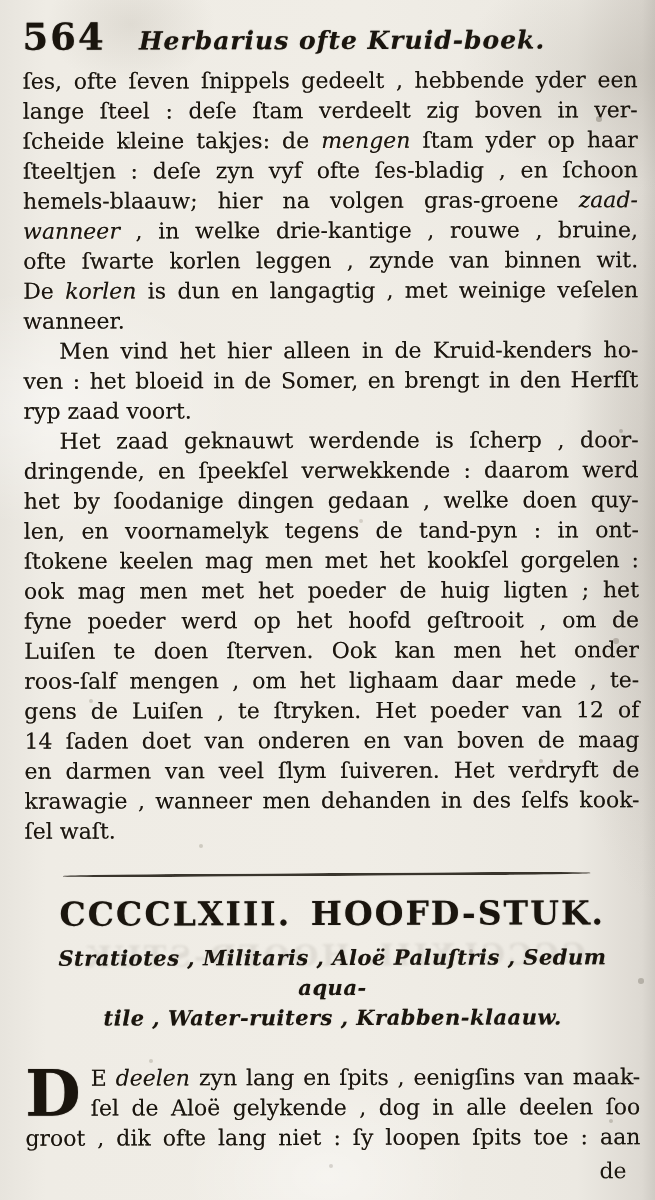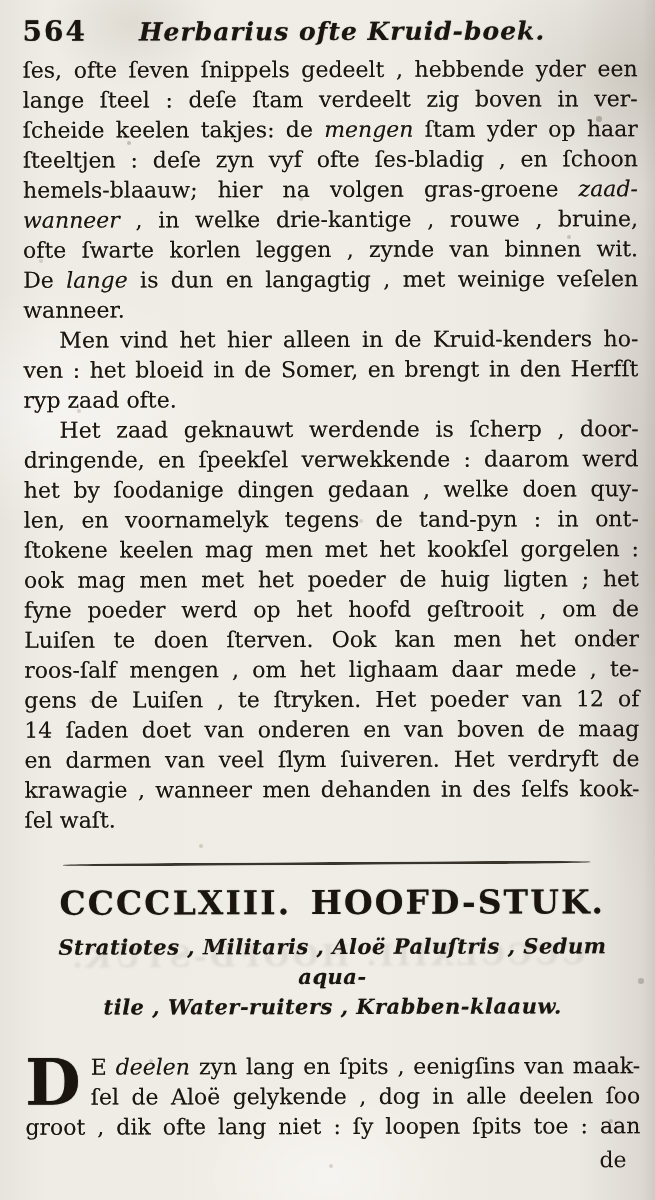--- a/index.html
+++ b/index.html
@@ -31,21 +31,21 @@
       640px 980px 0 2px rgba(80,72,58,.28), 150px 1060px 0 1px rgba(90,80,64,.22),
       610px 1120px 0 1px rgba(85,76,60,.25),330px 1165px 0 1px rgba(92,82,66,.20),
       40px 260px 0 1px rgba(92,82,66,.20),  250px 30px 0 1px rgba(92,82,66,.22);
   }
   .content{
     position:absolute;left:24px;right:16px;top:14px;
     transform:rotate(-0.15deg);
   }
   .pagehead{display:flex;align-items:baseline;margin-bottom:8px;}
   .pagenum{
-    width:70px;font-size:28px;font-weight:bold;letter-spacing:2px;
+    width:70px;font-size:37px;font-weight:bold;letter-spacing:2px;
     text-shadow:0 0 1px rgba(20,14,4,.6);
   }
   .runtitle{
     flex:1;text-align:center;font-size:25px;font-weight:bold;font-style:italic;
     letter-spacing:1px;text-shadow:0 0 1px rgba(20,14,4,.55);
   }
   .headspacer{width:46px;}
   .bodytext{font-size:22px;line-height:30px;}
   .line{
     text-align:justify;text-align-last:justify;
@@ -100,32 +100,32 @@
       <div class="pagenum">564</div>
       <div class="runtitle">Herbarius ofte Kruid-boek.</div>
       <div class="headspacer"></div>
     </div>
 
     <div class="bodytext">
       <div id="paragraphs">
           <div class="para">
             <div class="line"><span>ſes, ofte ſeven ſnippels gedeelt , hebbende yder een</span></div>
             <div class="line"><span>lange ſteel : deſe ſtam verdeelt zig boven in ver-</span></div>
-            <div class="line"><span>ſcheide keelen takjes: de </span><span class="it">mengen</span><span> ſtam yder op haar</span></div>
+            <div class="line"><span>ſcheide kleine takjes: de </span><span class="it">mengen</span><span> ſtam yder op haar</span></div>
             <div class="line"><span>ſteeltjen : deſe zyn vyf ofte ſes-bladig , en ſchoon</span></div>
             <div class="line"><span>hemels-blaauw; hier na volgen gras-groene </span><span class="it">zaad-</span></div>
             <div class="line"><span class="it">wanneer</span><span> , in welke drie-kantige , rouwe , bruine,</span></div>
             <div class="line"><span>ofte ſwarte korlen leggen , zynde van binnen wit.</span></div>
-            <div class="line"><span>De </span><span class="it">lange</span><span> is dun en langagtig , met weinige veſelen</span></div>
+            <div class="line"><span>De </span><span class="it">korlen</span><span> is dun en langagtig , met weinige veſelen</span></div>
             <div class="line end"><span>wanneer.</span></div>
           </div>
           <div class="para">
             <div class="line ind"><span>Men vind het hier alleen in de Kruid-kenders ho-</span></div>
             <div class="line"><span>ven : het bloeid in de Somer, en brengt in den Herfſt</span></div>
-            <div class="line end"><span>ryp zaad ofte.</span></div>
+            <div class="line end"><span>ryp zaad voort.</span></div>
           </div>
           <div class="para">
             <div class="line ind"><span>Het zaad geknauwt werdende is ſcherp , door-</span></div>
             <div class="line"><span>dringende, en ſpeekſel verwekkende : daarom werd</span></div>
             <div class="line"><span>het by ſoodanige dingen gedaan , welke doen quy-</span></div>
             <div class="line"><span>len, en voornamelyk tegens de tand-pyn : in ont-</span></div>
             <div class="line"><span>ſtokene keelen mag men met het kookſel gorgelen :</span></div>
             <div class="line"><span>ook mag men met het poeder de huig ligten ; het</span></div>
             <div class="line"><span>fyne poeder werd op het hoofd geſtrooit , om de</span></div>
             <div class="line"><span>Luiſen te doen ſterven. Ook kan men het onder</span></div>

